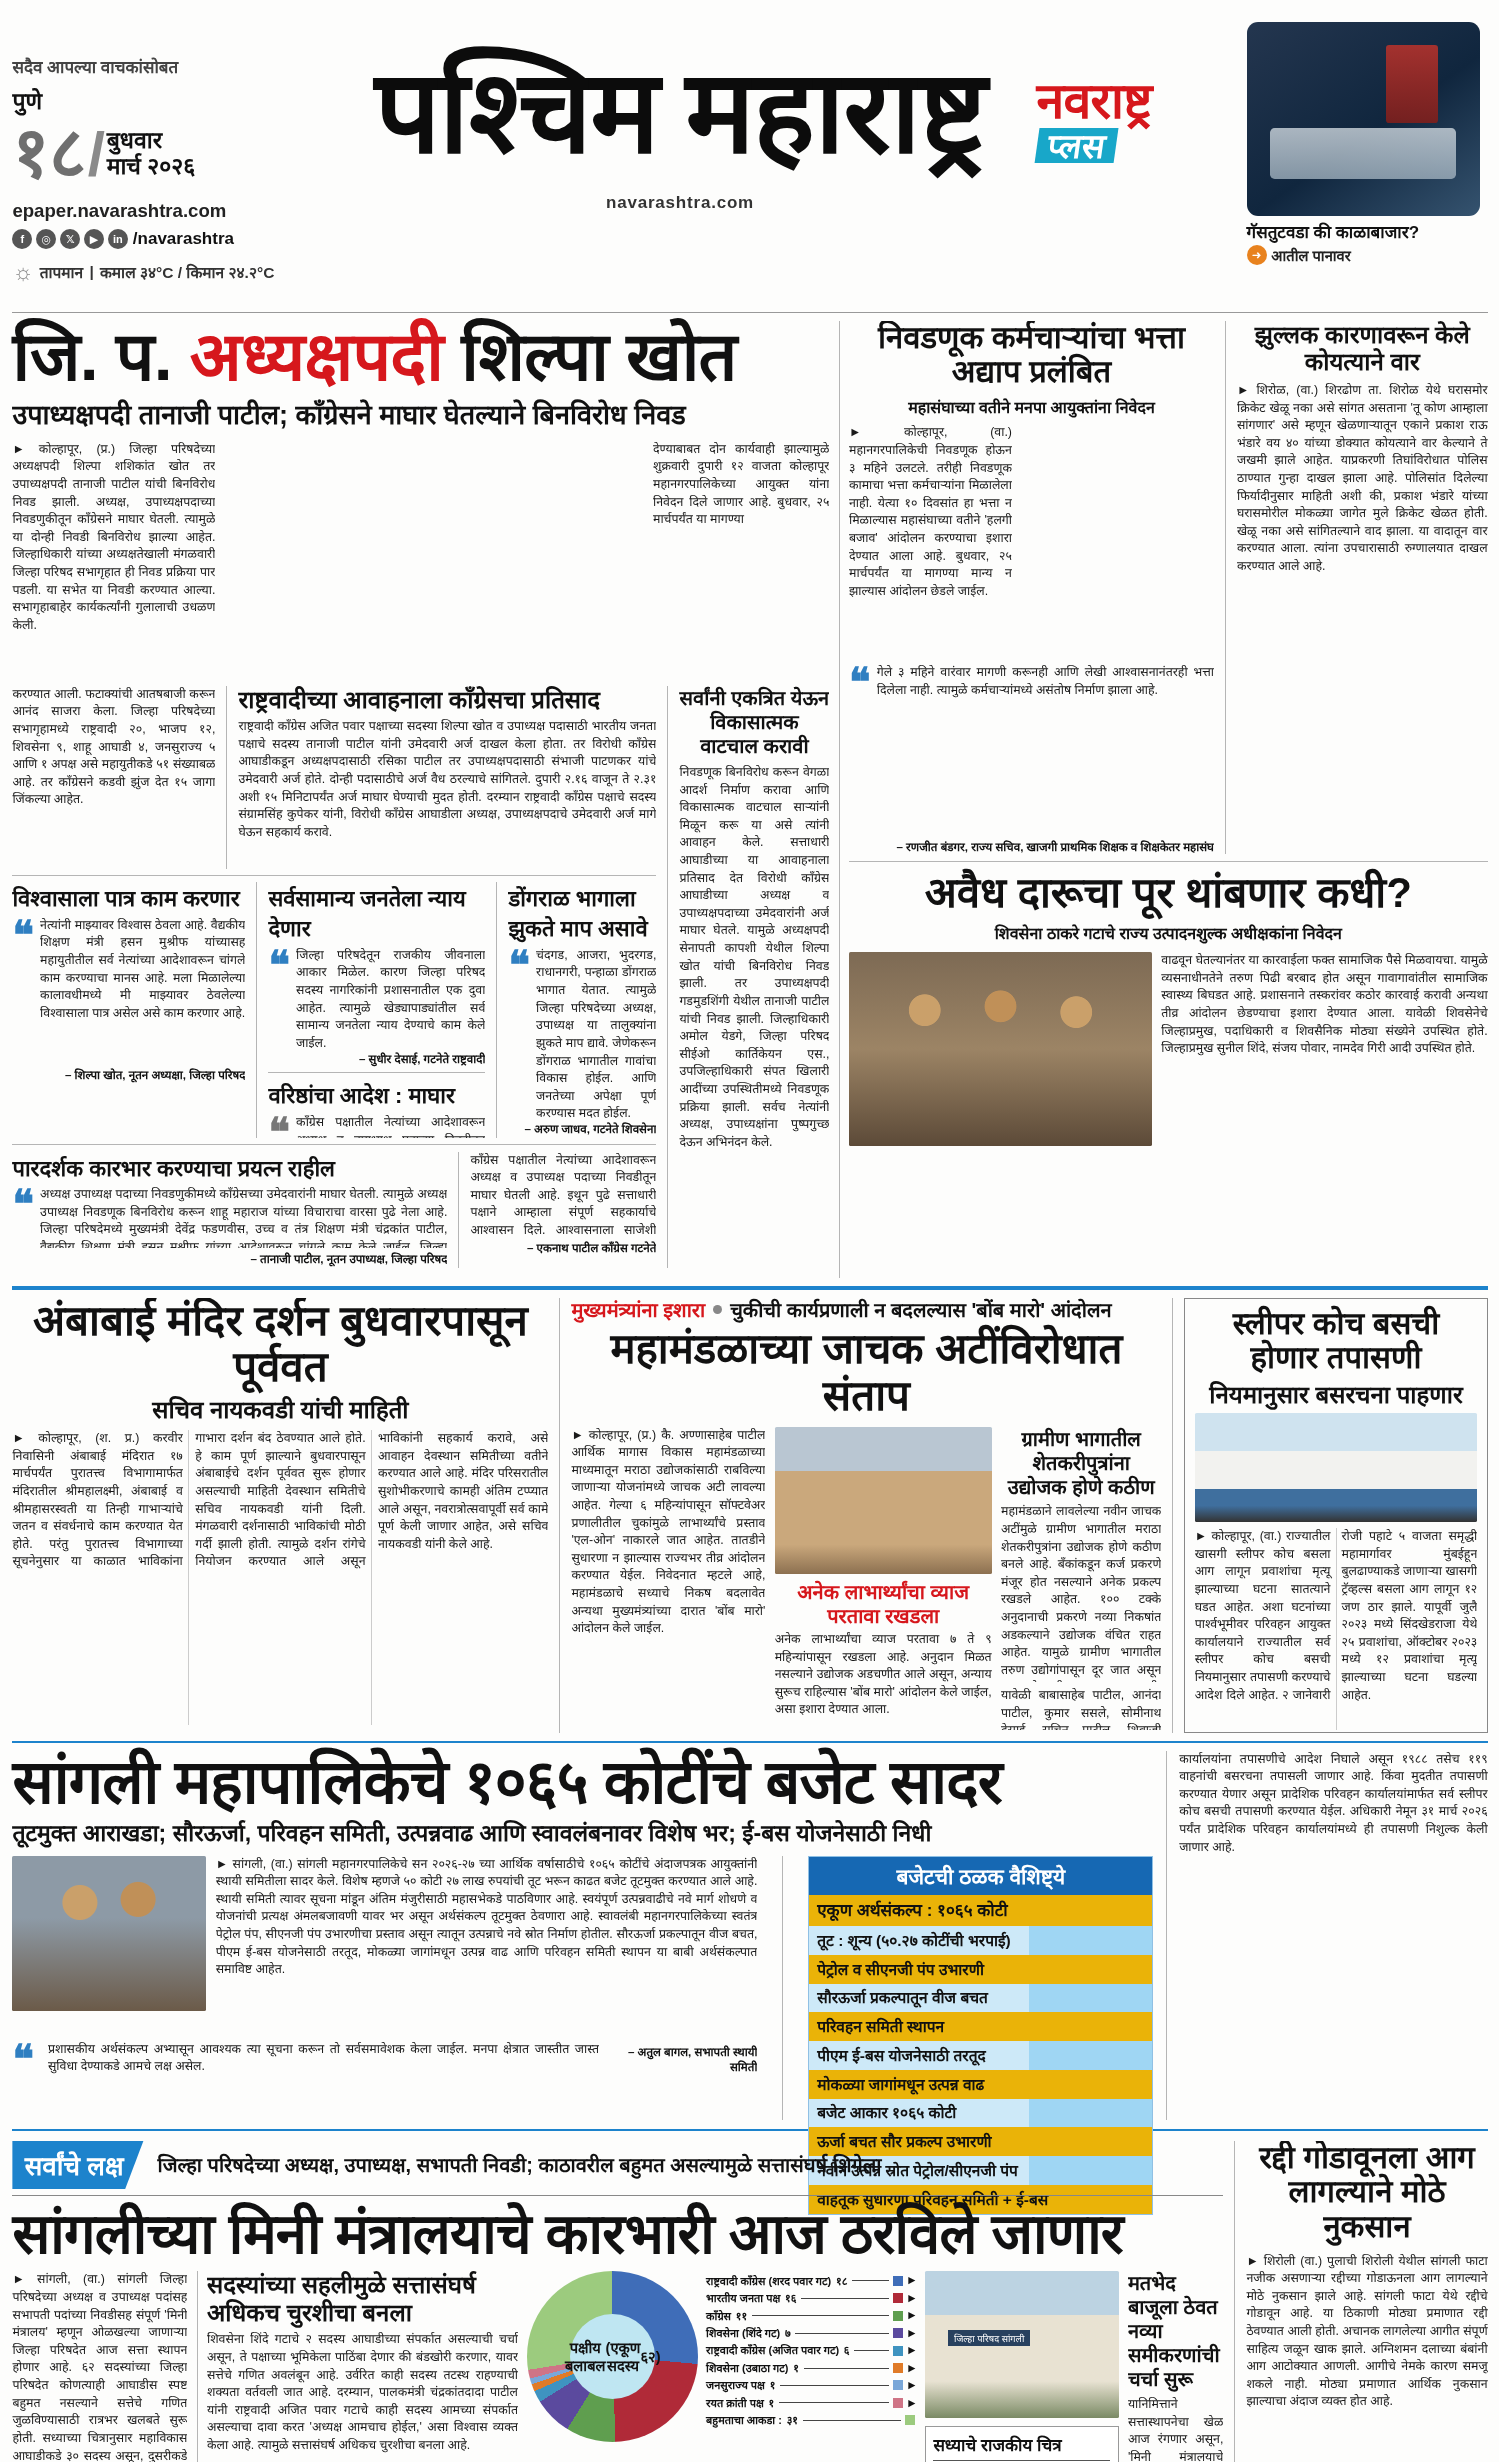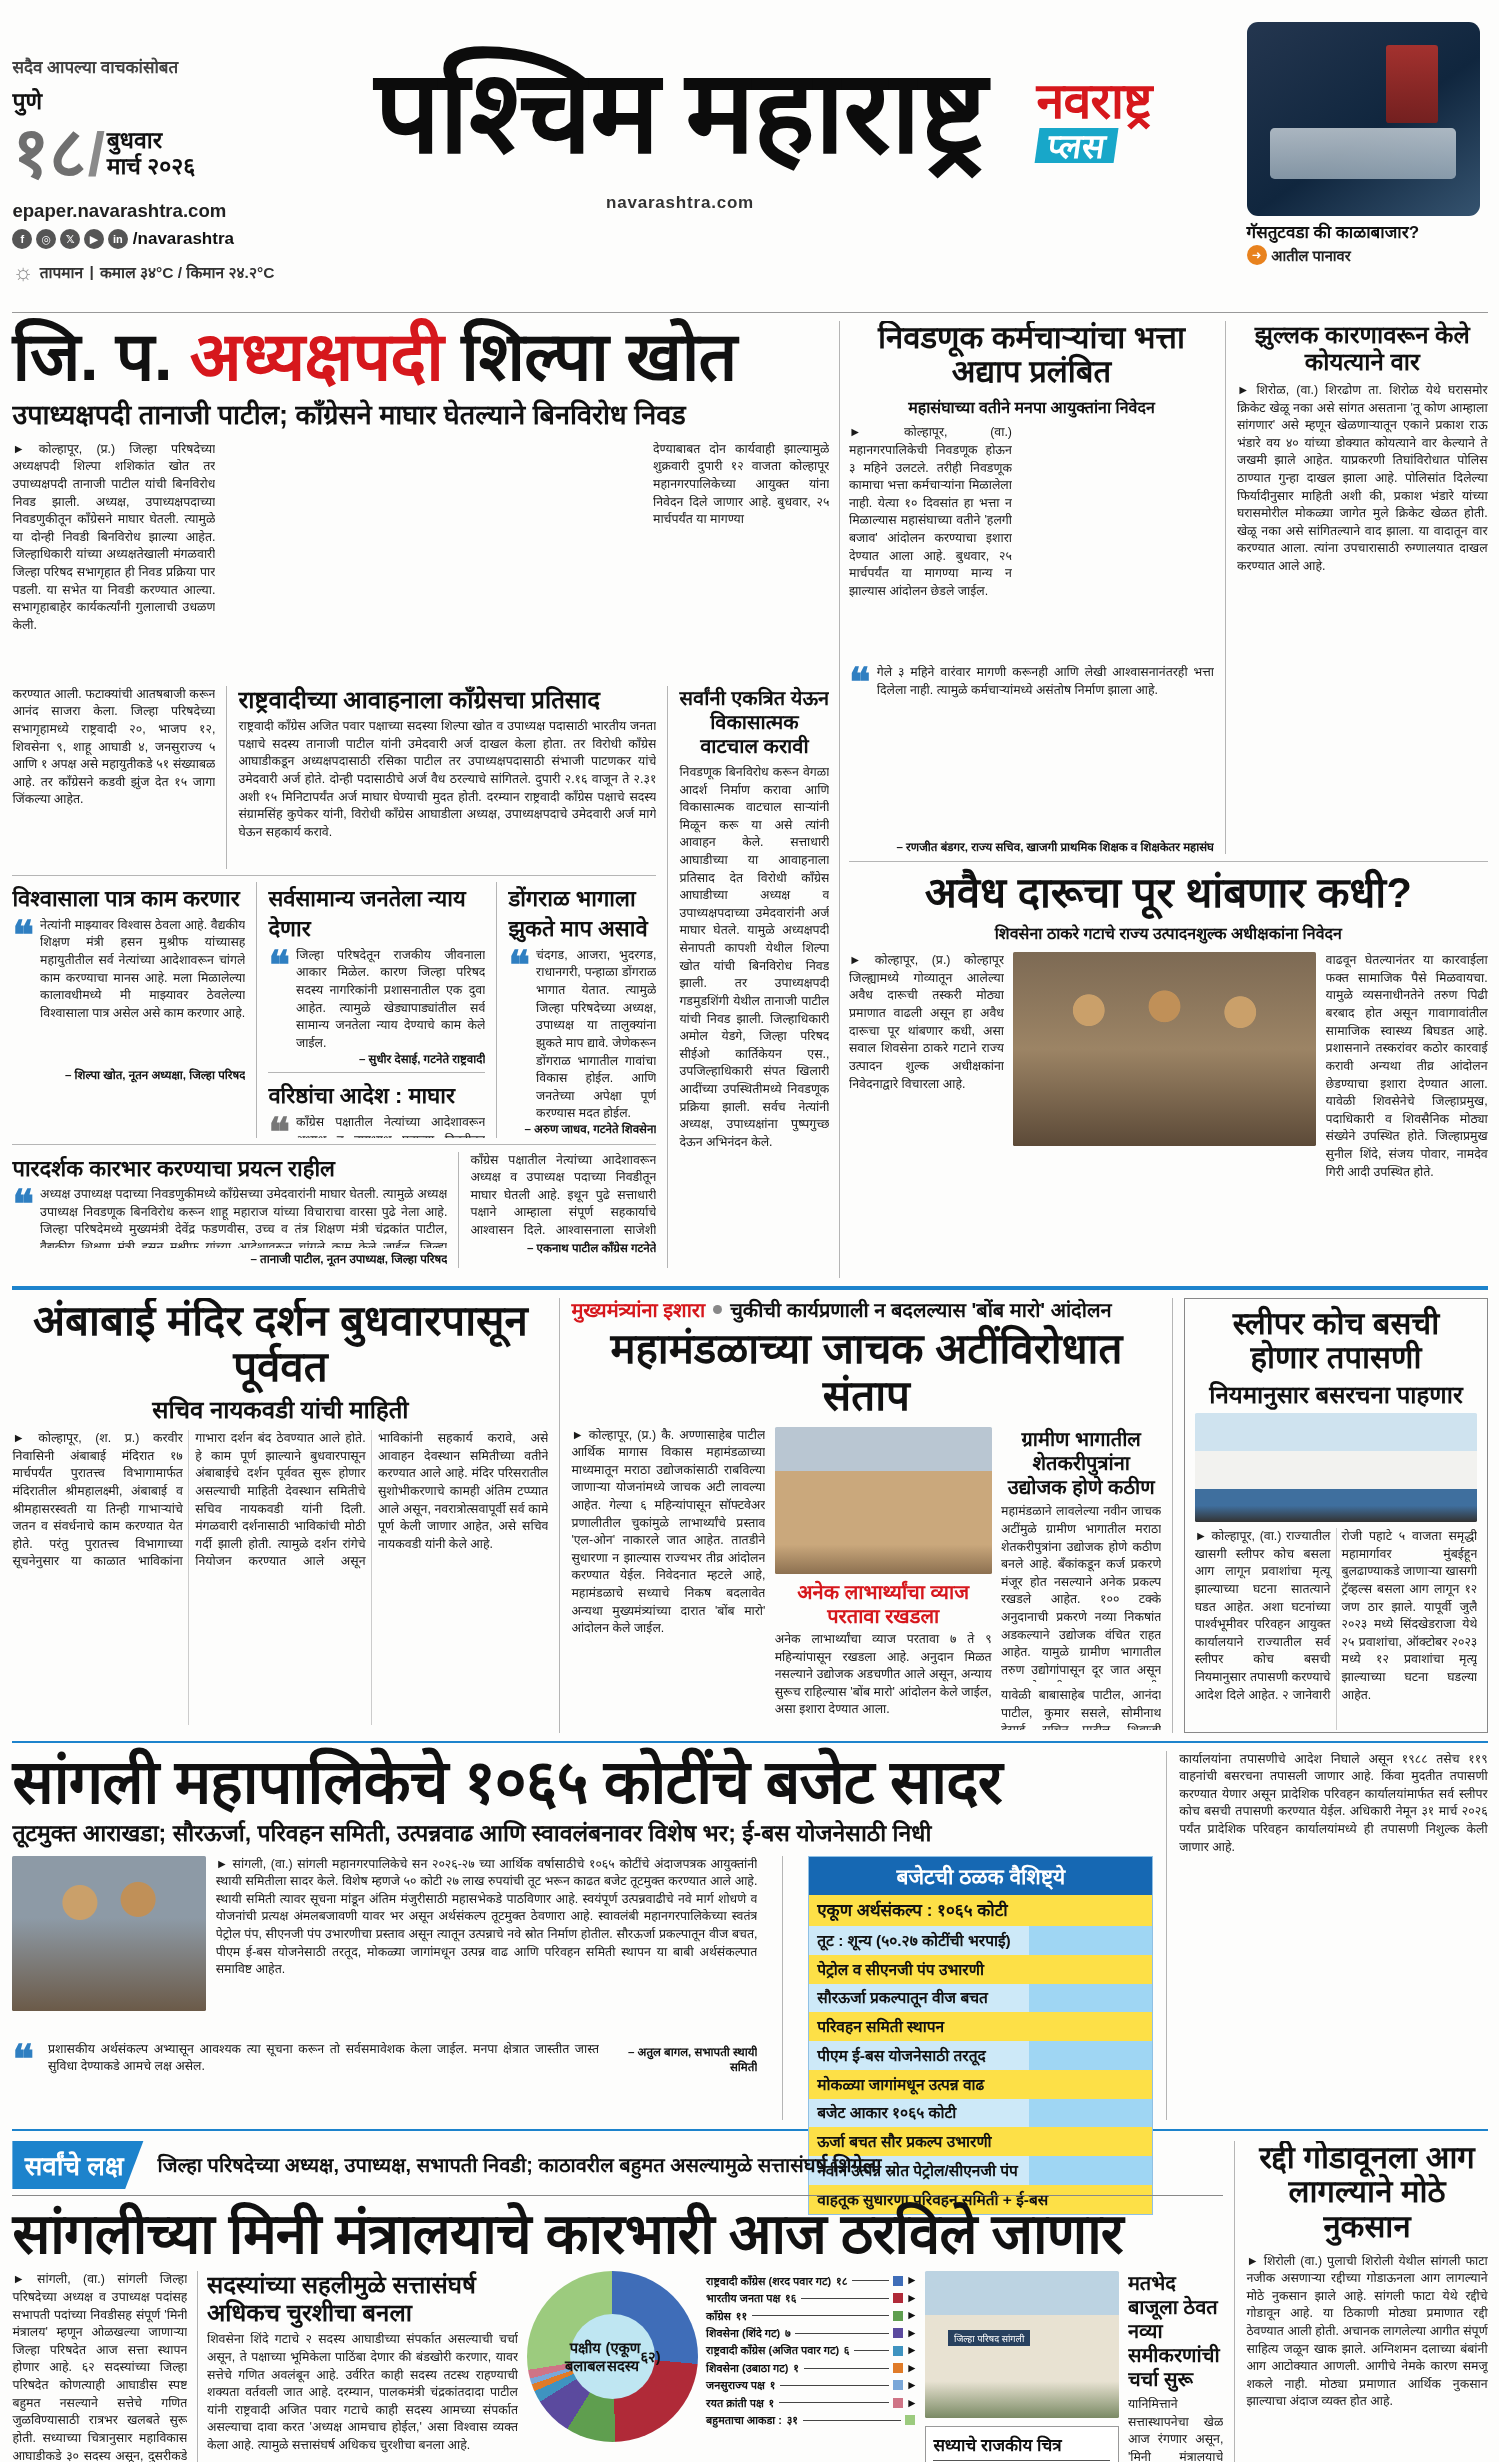--- a/index.html
+++ b/index.html
@@ -47,21 +47,21 @@
   .h-m{font-size:31px;font-weight:bold;line-height:1.12;}
   .h-s{font-size:24px;font-weight:bold;line-height:1.15;}
   .h-xs{font-size:20px;font-weight:bold;line-height:1.2;}
   .sub{font-size:27px;font-weight:bold;line-height:1.2;}
   .sub2{font-size:16px;font-weight:bold;}
   .qmark{color:#2f7fc1;font-size:40px;font-weight:bold;line-height:.7;float:left;margin:4.7px 6.2px 0 0;font-family:"Liberation Serif",serif;}
   .qmark.g{color:#777;}
   .attr{font-weight:bold;text-align:right;font-size:11.6px;margin-top:3.1px;}
   .qtitle{font-size:22px;font-weight:bold;margin-bottom:4.7px;}
   
-  .bbox{border:0.8px solid #8fc0e4;background:#fde047;}
+  .bbox{border:0.8px solid #8fc0e4;background:#eab308;}
   .bbox-h{background:#1668b3;color:#fff;text-align:center;font-weight:bold;font-size:21px;padding:5.4px 3.1px;}
   .brow{font-size:15.5px;font-weight:bold;padding:4.7px 7.8px;line-height:1.25;}
   .brow.hl{background:linear-gradient(to right,#cde9f8 64%,#9fd6f3 64%);}
   .brow.first{font-size:17px;}
   
   .badge{background:#1d83cc;color:#fff;font-size:26px;font-weight:bold;padding:6.2px 20px 6.2px 12.4px;
          clip-path:polygon(0 0,100% 0,86% 100%,0 100%);}
   
   .lrow{display:flex;align-items:center;gap:4.7px;font-size:11px;font-weight:bold;line-height:1.1;margin-bottom:5.4px;}
   .lline{flex:1;border-bottom:1.2px solid #444;min-width:7.8px;}
@@ -230,21 +230,20 @@
         <div style="flex:1;" class="ovh">
           <div class="h-s ctr">झुल्लक कारणावरून केले कोयत्याने वार</div>
           <div class="body ovh" style="margin-top:6.2px;height:279px;">► शिरोळ, (वा.) शिरढोण ता. शिरोळ येथे घरासमोर क्रिकेट खेळू नका असे सांगत असताना 'तू कोण आम्हाला सांगणार' असे म्हणून खेळणाऱ्यातून एकाने प्रकाश राऊ भंडारे वय ४० यांच्या डोक्यात कोयत्याने वार केल्याने ते जखमी झाले आहेत. याप्रकरणी तिघांविरोधात पोलिस ठाण्यात गुन्हा दाखल झाला आहे. पोलिसांत दिलेल्या फिर्यादीनुसार माहिती अशी की, प्रकाश भंडारे यांच्या घरासमोरील मोकळ्या जागेत मुले क्रिकेट खेळत होती. खेळू नका असे सांगितल्याने वाद झाला. या वादातून वार करण्यात आला. त्यांना उपचारासाठी रुग्णालयात दाखल करण्यात आले आहे.</div>
         </div>
       </div>
       <div class="hr" style="margin:7.8px 0;"></div>
       <div>
         <div class="h-l ctr">अवैध दारूचा पूर थांबणार कधी?</div>
         <div class="sub2 ctr" style="margin:6.2px 0 7.8px;">शिवसेना ठाकरे गटाचे राज्य उत्पादनशुल्क अधीक्षकांना निवेदन</div>
         <div class="row" style="gap:9.3px;height:326px;">
-          <div class="body ovh" style="width:155px;">► कोल्हापूर, (प्र.) कोल्हापूर जिल्ह्यामध्ये गोव्यातून आलेल्या अवैध दारूची तस्करी मोठ्या प्रमाणात वाढली असून हा अवैध दारूचा पूर थांबणार कधी, असा सवाल शिवसेना ठाकरे गटाने राज्य उत्पादन शुल्क अधीक्षकांना निवेदनाद्वारे विचारला आहे.</div>
           <div class="ph" style="width:303px;height:194px;background:
                radial-gradient(circle at 25% 30%,#caa06a 0 15.5px,transparent 16.3px),
                radial-gradient(circle at 50% 28%,#c09058 0 15.5px,transparent 16.3px),
                radial-gradient(circle at 75% 31%,#caa06a 0 15.5px,transparent 16.3px),
                linear-gradient(180deg,#7d6a54 0%,#9c8465 50%,#5c4a38 100%);"></div>
           <div class="body ovh" style="flex:1;">वाढवून घेतल्यानंतर या कारवाईला फक्त सामाजिक पैसे मिळवायचा. यामुळे व्यसनाधीनतेने तरुण पिढी बरबाद होत असून गावागावांतील सामाजिक स्वास्थ्य बिघडत आहे. प्रशासनाने तस्करांवर कठोर कारवाई करावी अन्यथा तीव्र आंदोलन छेडण्याचा इशारा देण्यात आला. यावेळी शिवसेनेचे जिल्हाप्रमुख, पदाधिकारी व शिवसैनिक मोठ्या संख्येने उपस्थित होते. जिल्हाप्रमुख सुनील शिंदे, संजय पोवार, नामदेव गिरी आदी उपस्थित होते.</div>
         </div>
       </div>
     </div>
   </div>

